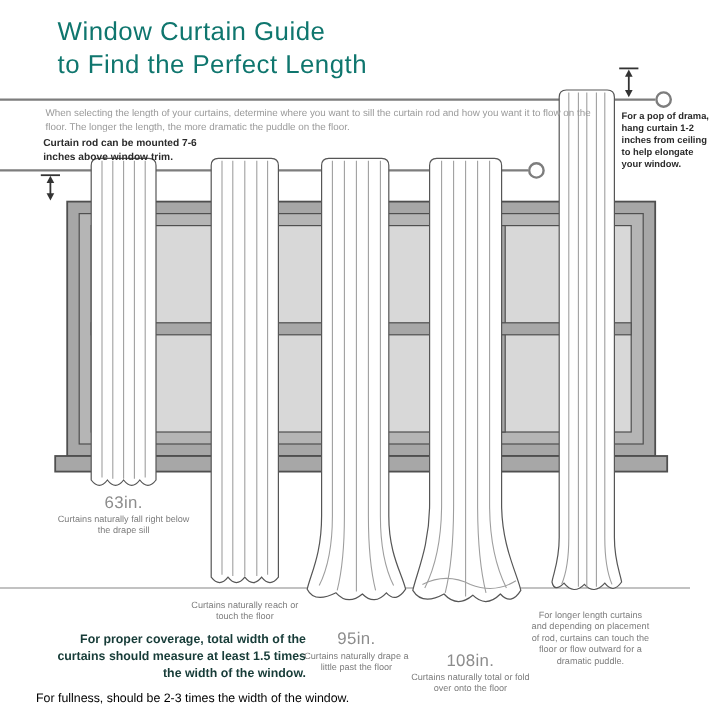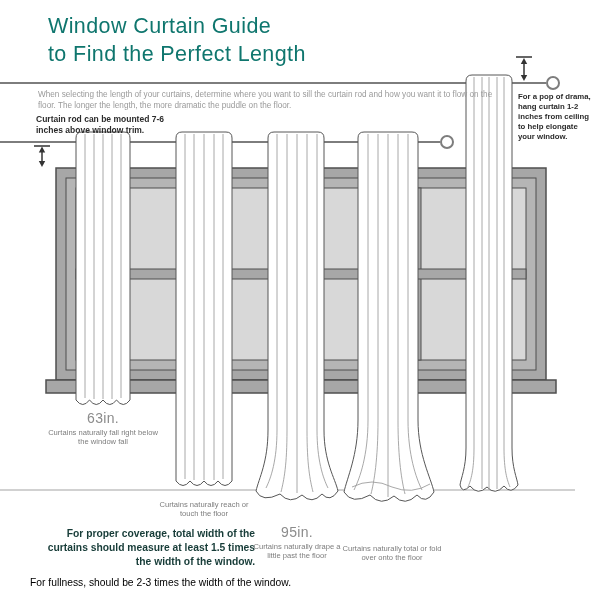--- a/index.html
+++ b/index.html
@@ -138,35 +138,37 @@
   </h1>
 
   <p class="intro">When selecting the length of your curtains, determine where you want to sill the curtain rod and how you want it to flow on the floor. The longer the length, the more dramatic the puddle on the floor.</p>
 
   <p class="rod-note">Curtain rod can be mounted 7-6 inches above window trim.</p>
 
   <p class="ceiling-note">For a pop of drama, hang curtain 1-2 inches from ceiling to help elongate your window.</p>
 
   <div class="len b1">
     <div class="len-label">63in.</div>
-    <div class="len-caption">Curtains naturally fall right below the window fall</div>
+    <div class="len-caption">Curtains naturally fall right below the drape sill</div>
   </div>
 
   <div class="len b2">
     <div class="len-caption">Curtains naturally reach or touch the floor</div>
   </div>
 
   <div class="len b3">
     <div class="len-label">95in.</div>
     <div class="len-caption">Curtains naturally drape a little past the floor</div>
   </div>
 
   <div class="len b4">
+    <div class="len-label">108in.</div>
     <div class="len-caption">Curtains naturally total or fold over onto the floor</div>
   </div>
 
   <div class="len b5">
+    <div class="len-caption">For longer length curtains and depending on placement of rod, curtains can touch the floor or flow outward for a dramatic puddle.</div>
   </div>
 
   <p class="footer-coverage">For proper coverage, total width of the curtains should measure at least 1.5 times the width of the window.</p>
   <p class="footer-fullness">For fullness, should be 2-3 times the width of the window.</p>
 
 </div>
 
 </body></html>

